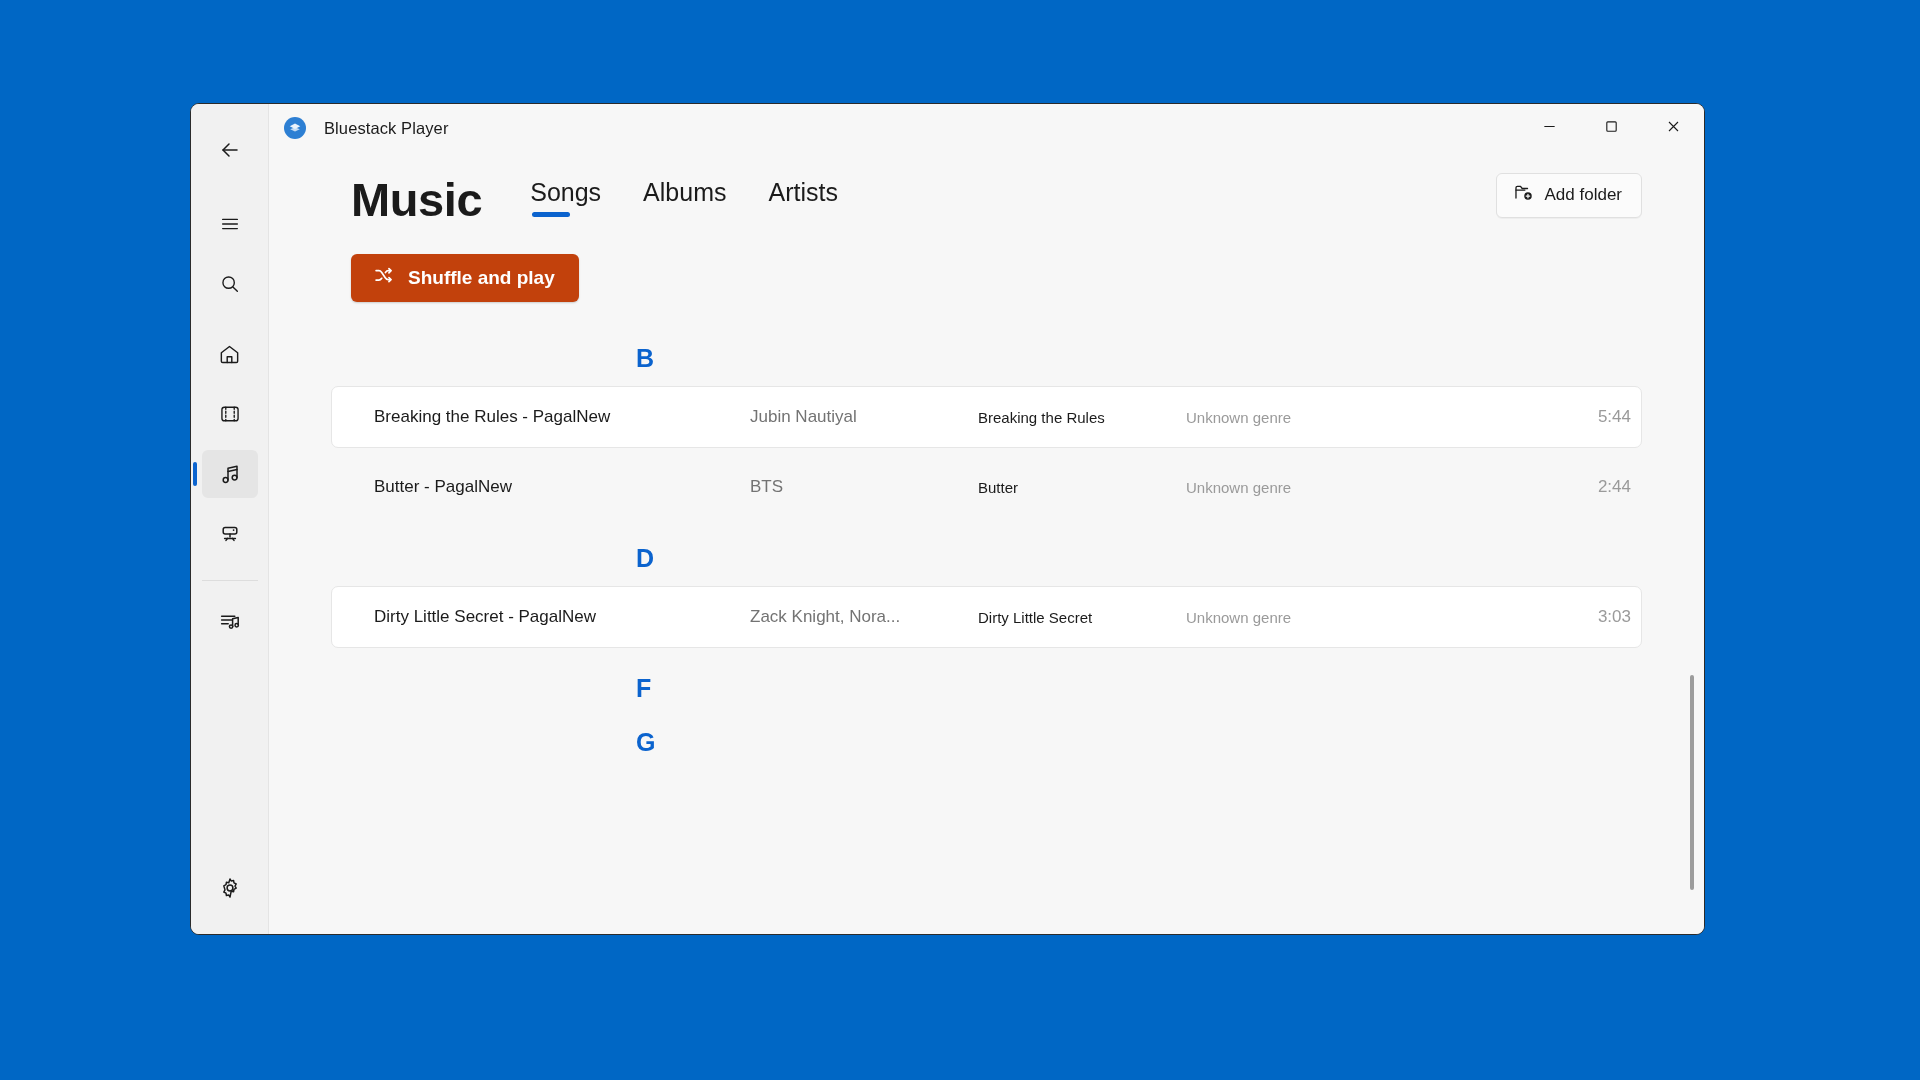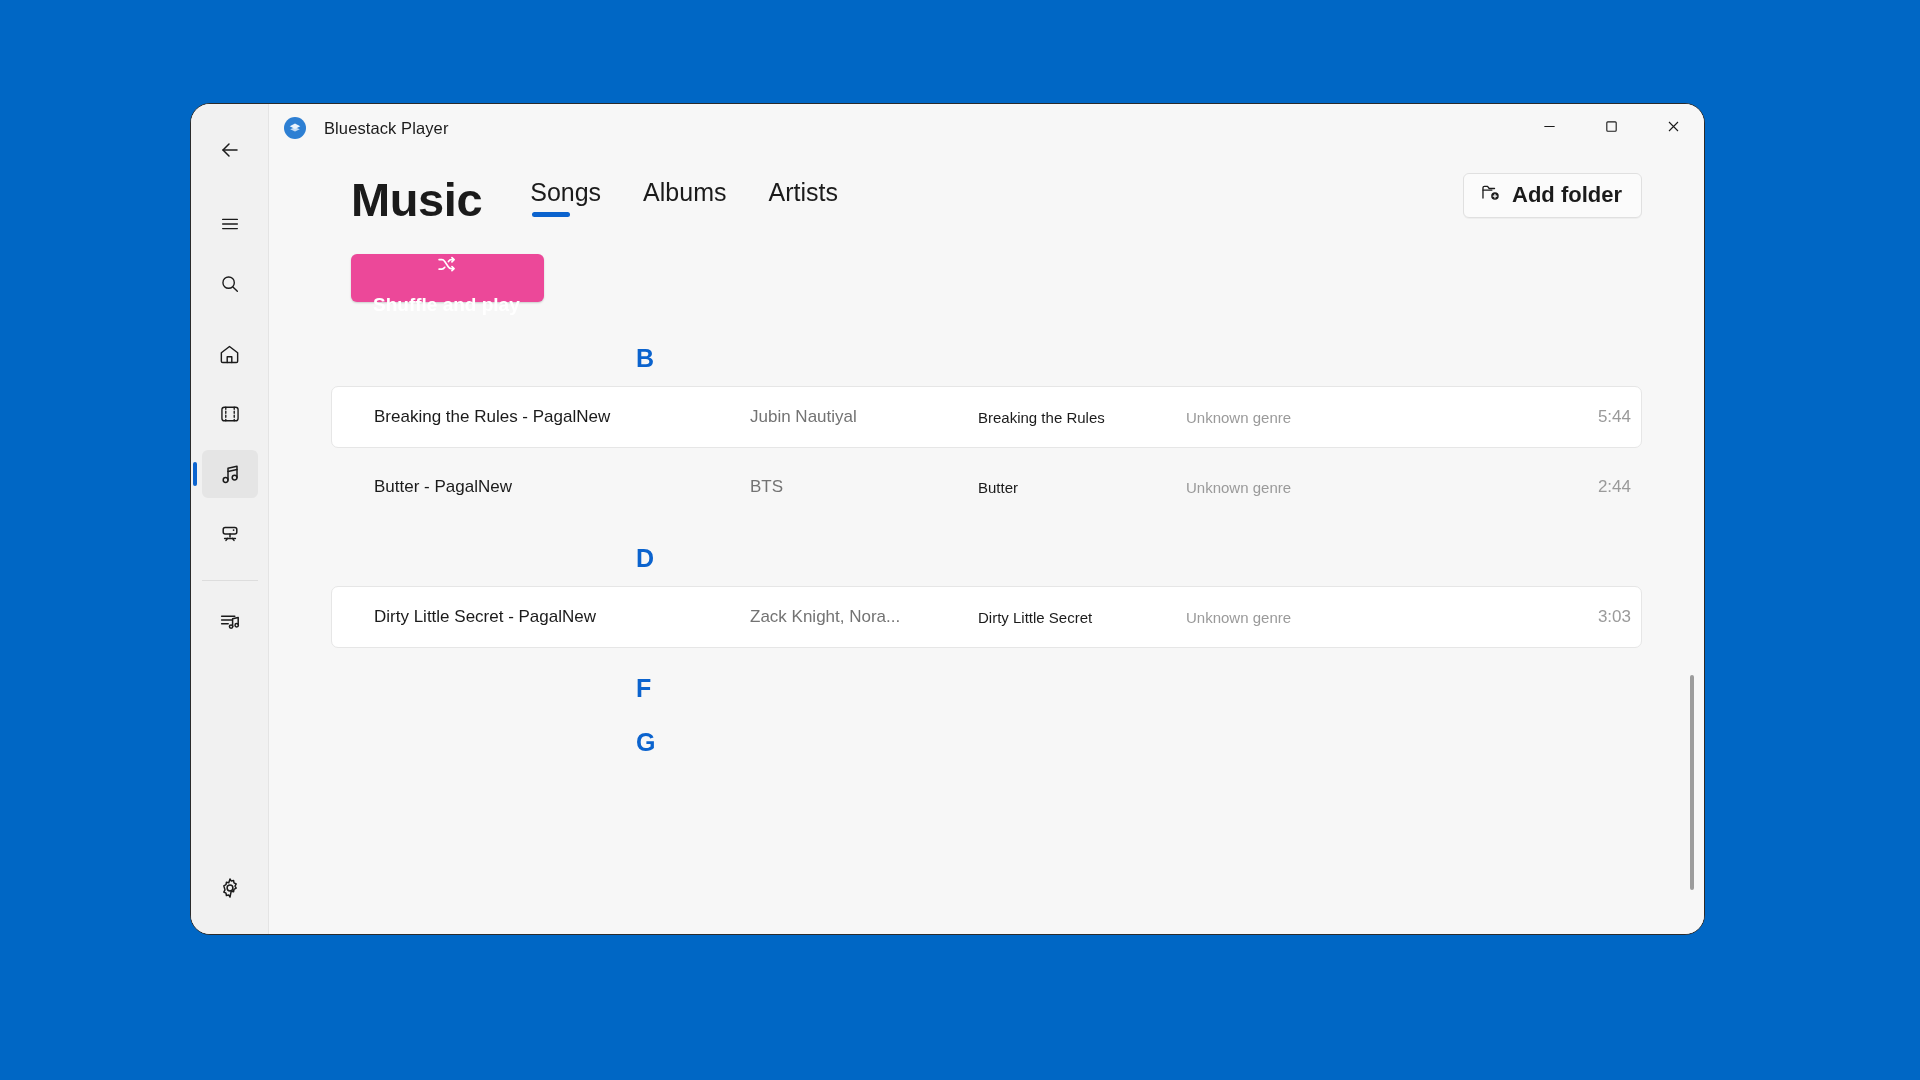--- a/index.html
+++ b/index.html
@@ -17,21 +17,21 @@
   }
 
   
   #app-window {
     position: absolute;
     left: 190px;
     top: 103px;
     width: 1515px;
     height: 832px;
     background: #F7F7F7;
-    border-radius: 20px;
+    border-radius: 9px;
     border: 1.5px solid #2b2b2b;
     display: flex;
     overflow: hidden;
   }
 
   
   #sidebar {
     width: 78px;
     flex: 0 0 78px;
     background: #F1F1F1;
@@ -168,49 +168,47 @@
   #add-folder {
     margin-left: auto;
     display: flex;
     align-items: center;
     gap: 11px;
     height: 45px;
     padding: 0 19px 0 16px;
     background: #FBFBFB;
     border: 1px solid #E0E0E0;
     border-radius: 6px;
-    font-size: 22px;
+    font-size: 17px;
     color: #1b1b1b;
     cursor: pointer;
     margin-bottom: 10px;
     box-shadow: 0 1px 0 rgba(0,0,0,.035);
-    font-weight: bold;
   }
 
   
   #shuffle-row {
     padding: 24px 0 0 82px;
     flex: 0 0 auto;
   }
   #shuffle-btn {
     display: inline-flex;
     align-items: center;
     gap: 14px;
     height: 48px;
     padding: 0 24px 0 22px;
-    background: #ec4899;
+    background: #c2410c;
     color: #ffffff;
     border: none;
     border-radius: 6px;
     font-size: 19px;
     font-weight: 600;
     cursor: pointer;
     font-family: "Liberation Sans", sans-serif;
     box-shadow: 0 1px 2px rgba(0,0,0,.18);
-    flex-direction: column;
   }
 
   
   #list-region {
     flex: 1 1 auto;
     position: relative;
     overflow: hidden;
     padding-top: 42px;
   }
   #song-list {

